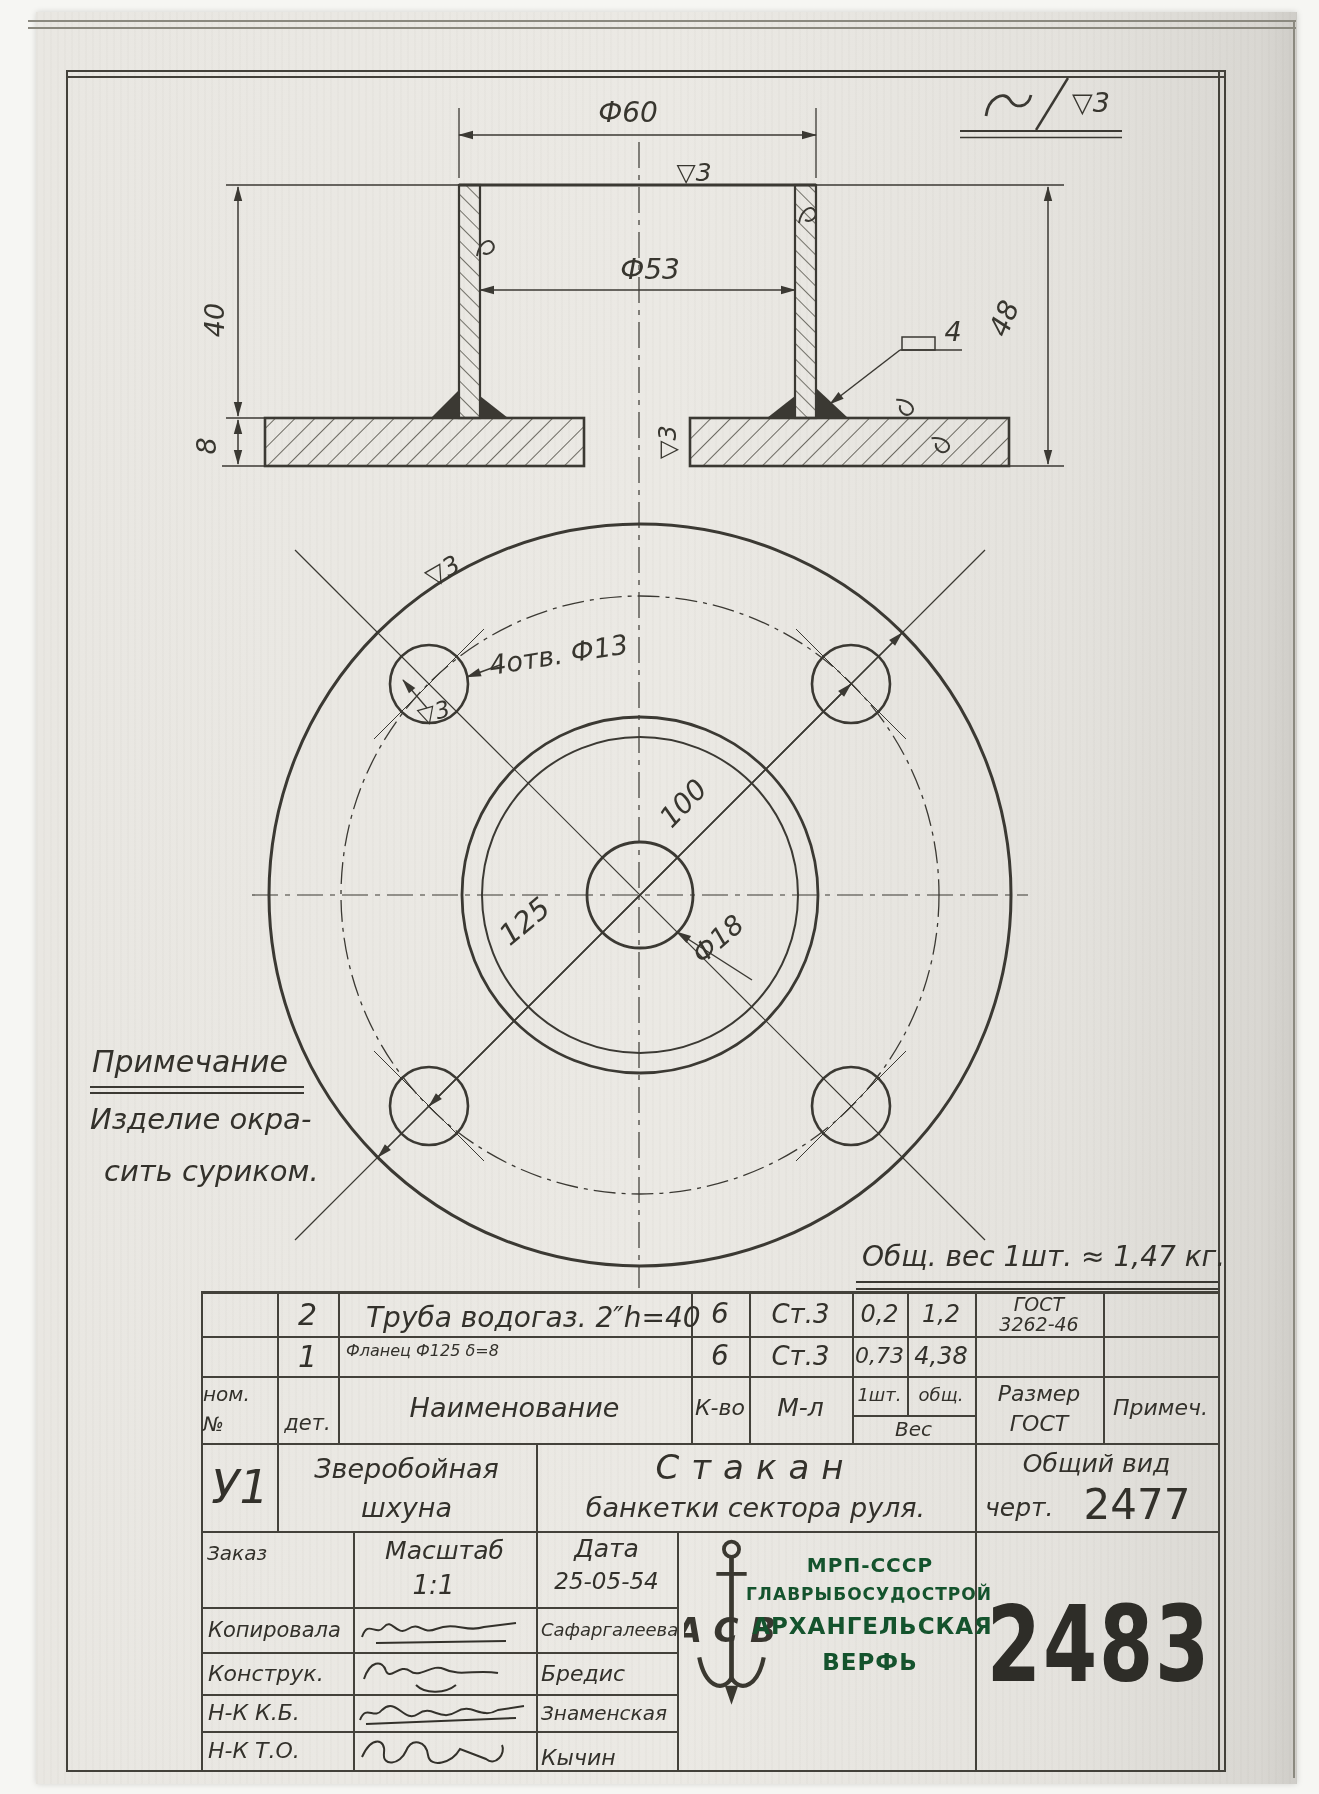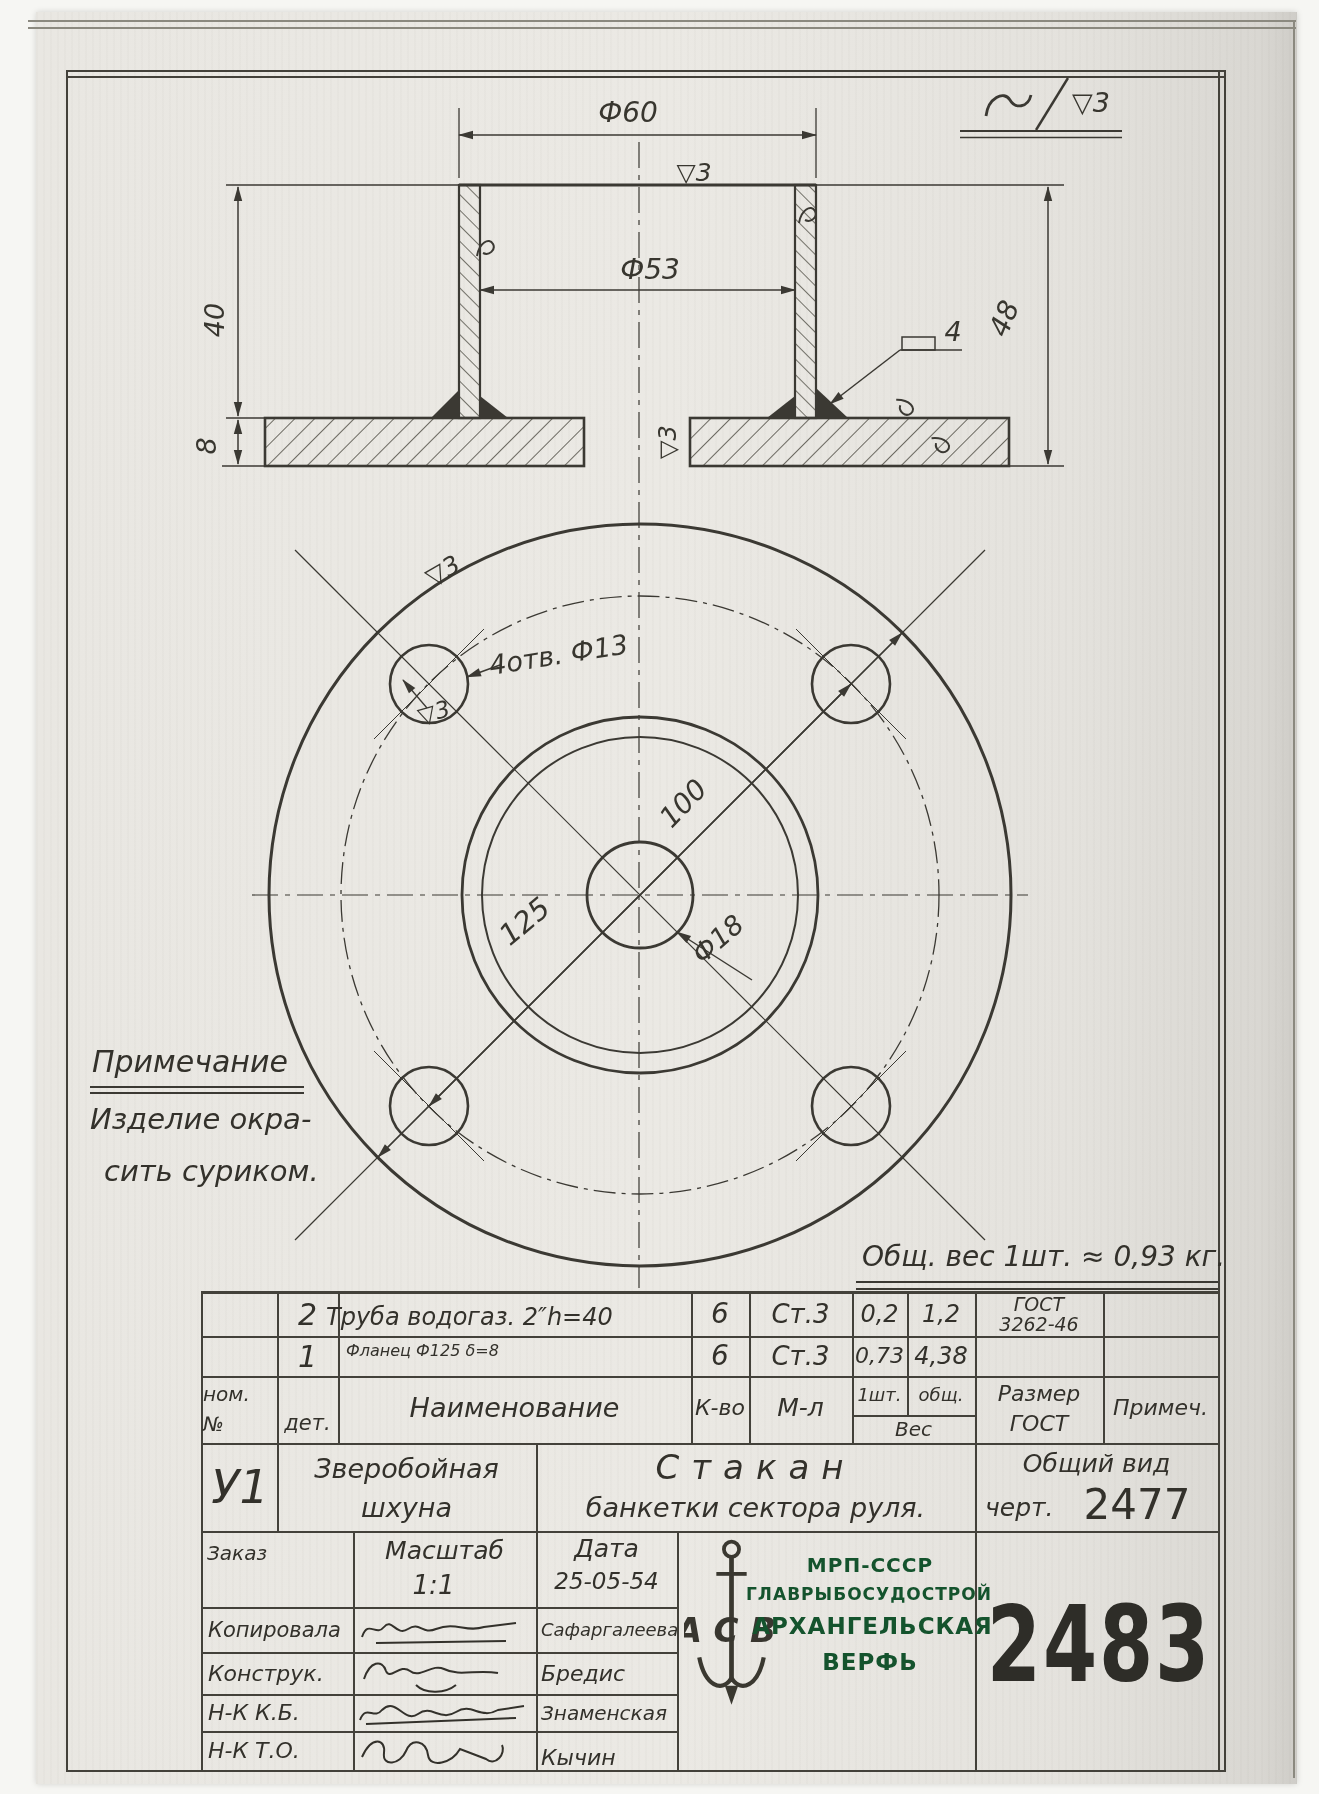--- a/index.html
+++ b/index.html
@@ -169,21 +169,21 @@
   </svg>
 
   <div>
     <div class="abs hw" style="left:92px;top:1044px;font-size:30px;">Примечание</div>
     <div class="ul" style="left:90px;top:1086px;width:214px;"></div>
     <div class="ul" style="left:90px;top:1092px;width:214px;height:1.8px;"></div>
     <div class="abs hw" style="left:90px;top:1102px;font-size:29px;">Изделие окра-</div>
     <div class="abs hw" style="left:90px;top:1154px;font-size:29px;margin-left:14px;">сить суриком.</div>
   </div>
 
-  <div class="abs hw" style="left:862px;top:1240px;font-size:28px;">Общ. вес 1шт. ≈ 0,93 кг.</div>
+  <div class="abs hw" style="left:862px;top:1240px;font-size:28px;">Общ. вес 1шт. ≈ 1,47 кг.</div>
   <div class="ul" style="left:856px;top:1281px;width:362px;"></div>
   <div class="ul" style="left:856px;top:1288px;width:362px;height:1.8px;"></div>
 
   <div>
     <div class="hl" style="left:201px;top:1291px;width:1017px;height:3px;"></div>
     <div class="hl" style="left:201px;top:1336px;width:1017px;"></div>
     <div class="hl" style="left:201px;top:1376px;width:1017px;"></div>
     <div class="hl" style="left:852px;top:1415px;width:123px;height:2px;"></div>
     <div class="hl" style="left:201px;top:1443px;width:1017px;"></div>
     <div class="hl" style="left:201px;top:1531px;width:1017px;"></div>
@@ -201,21 +201,21 @@
     <div class="vl" style="left:975px;top:1291px;height:479px;"></div>
     <div class="vl" style="left:1103px;top:1291px;height:152px;"></div>
     <div class="vl" style="left:536px;top:1443px;height:327px;"></div>
     <div class="vl" style="left:353px;top:1531px;height:239px;"></div>
     <div class="vl" style="left:677px;top:1531px;height:239px;"></div>
   </div>
 
   <div>
 
     <div class="abs hw ctr" style="left:277px;top:1293px;width:61px;height:42px;font-size:30px;">2</div>
-    <div class="abs hw lft" style="left:326px;top:1295px;width:343px;height:44px;font-size:24px;">Труба водогаз. 2″h=40</div>
+    <div class="abs hw lft" style="left:366px;top:1295px;width:343px;height:44px;font-size:28px;">Труба водогаз. 2″h=40</div>
     <div class="abs hw ctr" style="left:691px;top:1293px;width:58px;height:42px;font-size:28px;">6</div>
     <div class="abs hw ctr" style="left:749px;top:1293px;width:103px;height:42px;font-size:26px;">Ст.3</div>
     <div class="abs hw ctr" style="left:852px;top:1293px;width:55px;height:42px;font-size:24px;">0,2</div>
     <div class="abs hw ctr" style="left:907px;top:1293px;width:68px;height:42px;font-size:24px;">1,2</div>
     <div class="abs" style="left:975px;top:1294px;width:128px;height:42px;">
       <div class="hw ctr" style="font-size:19px;height:20px;">ГОСТ</div>
       <div class="hw ctr" style="font-size:19px;height:20px;">3262-46</div>
     </div>
 
     <div class="abs hw ctr" style="left:277px;top:1336px;width:61px;height:40px;font-size:30px;">1</div>

